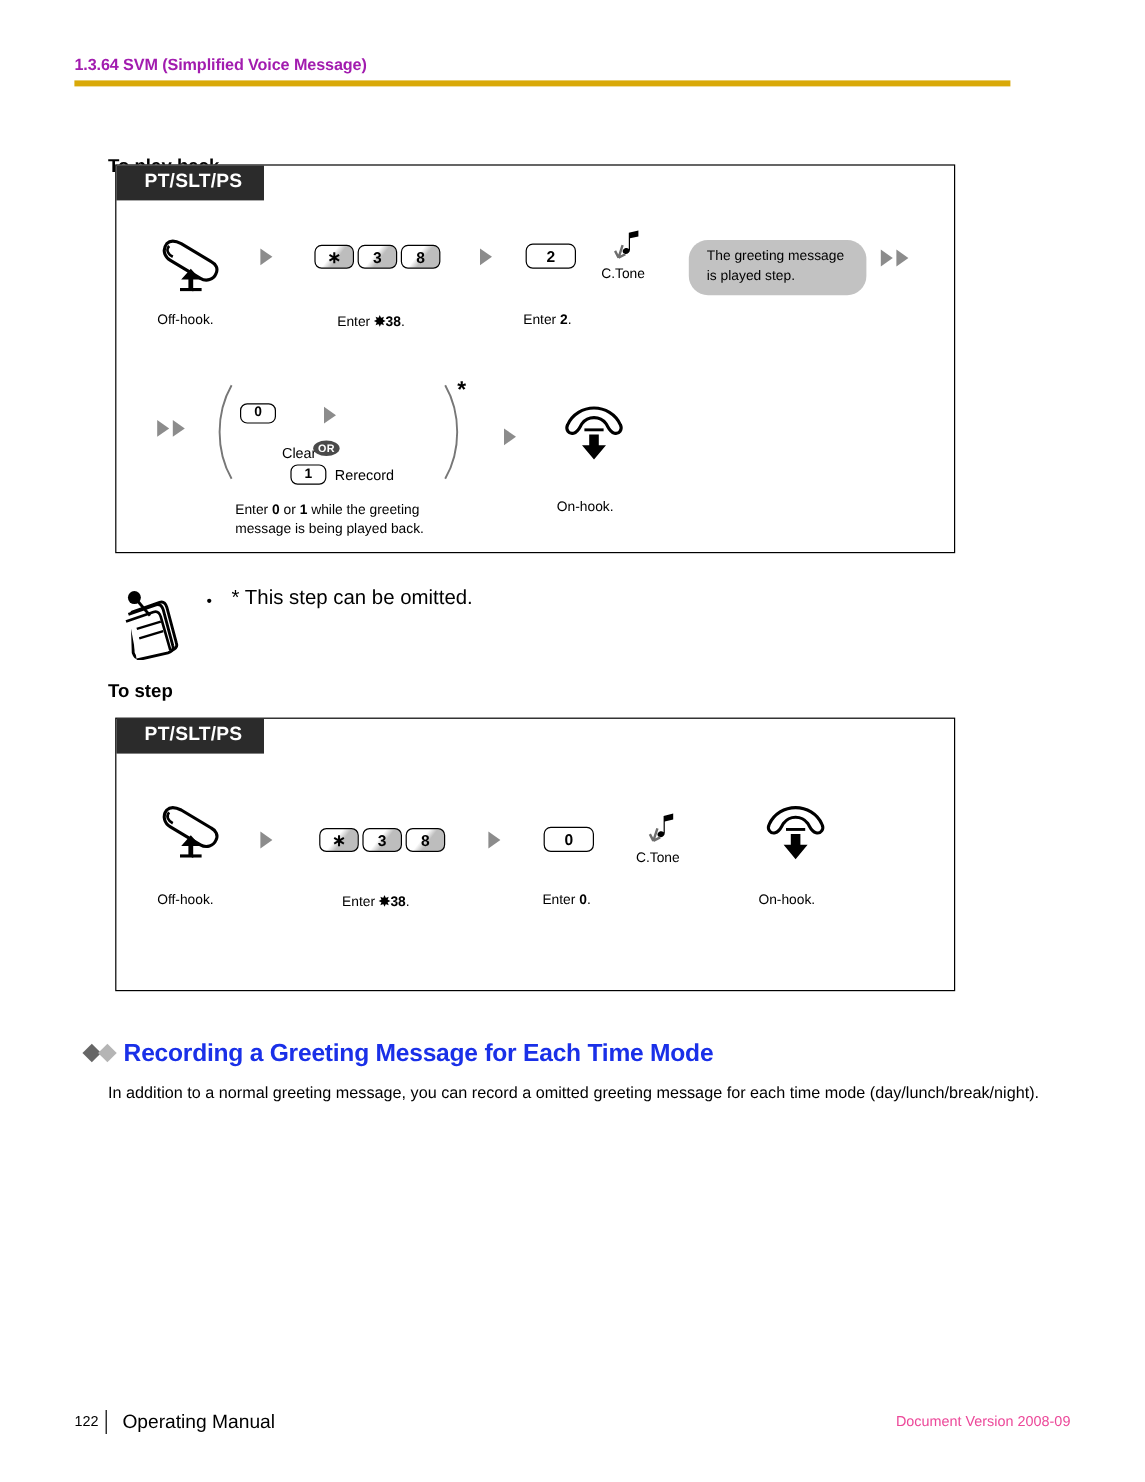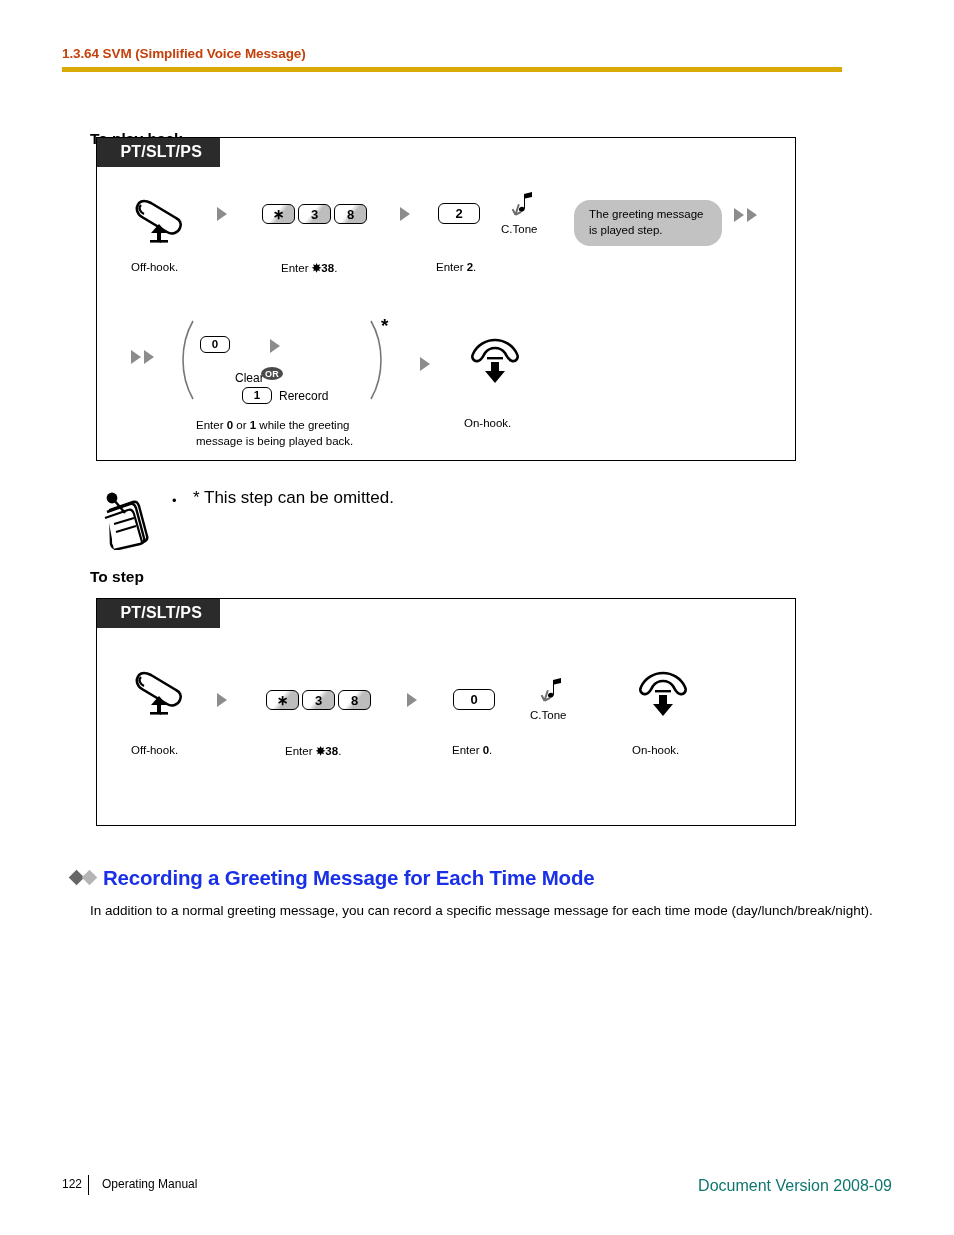--- a/index.html
+++ b/index.html
@@ -18,21 +18,21 @@
   .page-header {
     position: absolute;
     left: 62px;
     top: 46px;
     width: 780px;
   }
   .page-header .hdr-text {
     font-size: 13.5px;
     font-weight: bold;
     letter-spacing: -0.1px;
-    color: #c2410c;
+    color: #a21caf;
     padding-bottom: 6px;
   }
   .page-header .hdr-rule {
     height: 5px;
     background: #d9a908;
     width: 780px;
   }
 
   
   .section-title {
@@ -204,25 +204,25 @@
   .footer-pageno {
     position: absolute; left: 0; top: 0;
     font-size: 12px; color: #000;
   }
   .footer-divider {
     position: absolute; left: 26px; top: -2px;
     width: 1px; height: 20px; background: #000;
   }
   .footer-manual {
     position: absolute; left: 40px; top: 0;
-    font-size: 12px; color: #000;
+    font-size: 16px; color: #000;
   }
   .footer-version {
     position: absolute; right: 0; top: 0;
-    font-size: 16px; color: #0f766e; white-space: nowrap;
+    font-size: 12px; color: #ec4899; white-space: nowrap;
   }
 </style>
 </head>
 <body>
 
 <div class="page-header">
   <div class="hdr-text">1.3.64 SVM (Simplified Voice Message)</div>
   <div class="hdr-rule"></div>
 </div>
 
@@ -398,20 +398,20 @@
       <path d="M24 26 L32 26 L32 35 L38 35 L28 47 L18 35 L24 35 Z" fill="#000"></path>
     </svg>
   </div>
   <div class="flow-caption" style="left:535px; top:145px;">On-hook.</div>
 </div>
 
 <div class="diamond d1" style="left:71px; top:872px;"></div>
 <div class="diamond d2" style="left:84px; top:872px;"></div>
 <div class="blue-heading" style="left:103px; top:866px;">Recording a Greeting Message for Each Time Mode</div>
 
-<div class="body-para" style="left:90px; top:901px;">In addition to a normal greeting message, you can record a specific message message for each time mode (day/lunch/break/night).</div>
+<div class="body-para" style="left:90px; top:901px;">In addition to a normal greeting message, you can record a omitted greeting message for each time mode (day/lunch/break/night).</div>
 
 <div class="footer">
   <div class="footer-pageno">122</div>
   <div class="footer-divider"></div>
   <div class="footer-manual">Operating Manual</div>
   <div class="footer-version">Document Version  2008-09</div>
 </div>
 
 </body></html>

